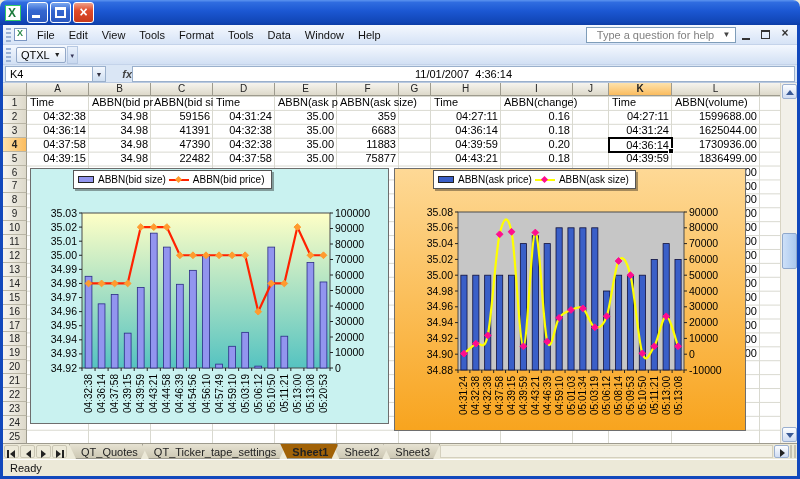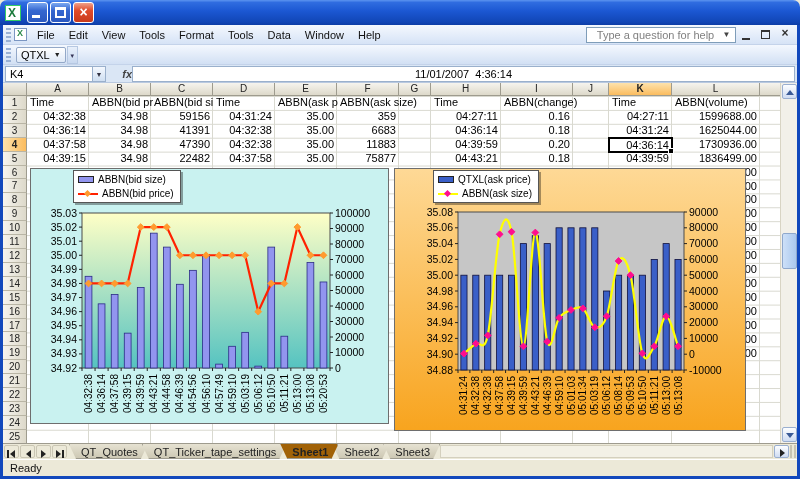--- a/index.html
+++ b/index.html
@@ -65,21 +65,21 @@
     background-image:linear-gradient(180deg,#d9d9d0 1px,transparent 1px); background-size:100% 13.92px; }
   .vline { position:absolute; top:0; bottom:0; width:1px; background:#d9d9d0; }
   .cell { position:absolute; height:13.92px; font-size:11px; line-height:13.5px; padding:0 3px; white-space:pre; color:#000; }
   .cell.r { text-align:right; }
   .selcell { position:absolute; border:2px solid #000; background:#fff; font-size:11px; line-height:12px; padding:0 2px; text-align:right; z-index:3; }
   .selcell::after { content:""; position:absolute; right:-3px; bottom:-3px; width:4px; height:4px; background:#000; border:1px solid #fff; }
 
   
   .chart-box { position:absolute; z-index:5; }
   .chart-box svg { display:block; }
-  .legend { position:absolute; background:#fff; border:1px solid #555; box-shadow:2px 2px 0 rgba(0,0,0,.35); padding:3px 6px 3px 4px; display:flex; flex-direction:column; gap:3px; }
+  .legend { position:absolute; background:#fff; border:1px solid #555; box-shadow:2px 2px 0 rgba(0,0,0,.35); padding:3px 6px 3px 4px; display:flex; gap:3px; }
   .legend-item { display:flex; align-items:center; font-size:10px; white-space:nowrap; }
   .sw-bar { width:16px; height:7px; border:1px solid #222; margin-right:4px; }
   .sw-line { width:20px; height:9px; position:relative; margin-right:4px; }
   .sw-line .ln { position:absolute; left:0; right:0; top:4px; height:2px; }
   .sw-line .dm { position:absolute; left:7px; top:2px; width:5px; height:5px; transform:rotate(45deg); }
 
   
   .vscroll { position:absolute; right:0; top:0; width:17px; bottom:0; background:#f2f0e9; border-left:1px solid #d8d4c4; }
   .sbtn { position:absolute; left:1px; width:15px; height:15px; background:linear-gradient(180deg,#fdfeff,#cfdcf2); border:1px solid #9aafd0; border-radius:2px; }
   .sbtn .tri-u { position:absolute; left:3px; top:5px; border-left:4px solid transparent; border-right:4px solid transparent; border-bottom:5px solid #3a5a96; }
@@ -564,21 +564,21 @@
               <text transform="translate(228.07894736842107,208) rotate(-90)" font-size="10" text-anchor="end" fill="#000">05:08:14</text>
               <text transform="translate(239.97368421052633,208) rotate(-90)" font-size="10" text-anchor="end" fill="#000">05:09:53</text>
               <text transform="translate(251.8684210526316,208) rotate(-90)" font-size="10" text-anchor="end" fill="#000">05:10:50</text>
               <text transform="translate(263.7631578947369,208) rotate(-90)" font-size="10" text-anchor="end" fill="#000">05:11:21</text>
               <text transform="translate(275.6578947368421,208) rotate(-90)" font-size="10" text-anchor="end" fill="#000">05:13:00</text>
               <text transform="translate(287.5526315789474,208) rotate(-90)" font-size="10" text-anchor="end" fill="#000">05:13:08</text>
             </svg>
             <div class="legend" style="left: 39px; top: 2px;">
               <div class="legend-item">
                 <span class="sw-bar" style="background: rgb(58, 95, 200);"></span>
-                <span>QTXL(ask price)</span>
+                <span>ABBN(ask price)</span>
               </div>
               <div class="legend-item">
                 <span class="sw-line">
                   <span class="ln" style="background:#ffff00"></span>
                   <span class="dm" style="background:#ff0d8e"></span>
                 </span>
                 <span>ABBN(ask size)</span>
               </div>
             </div>
           </div>

